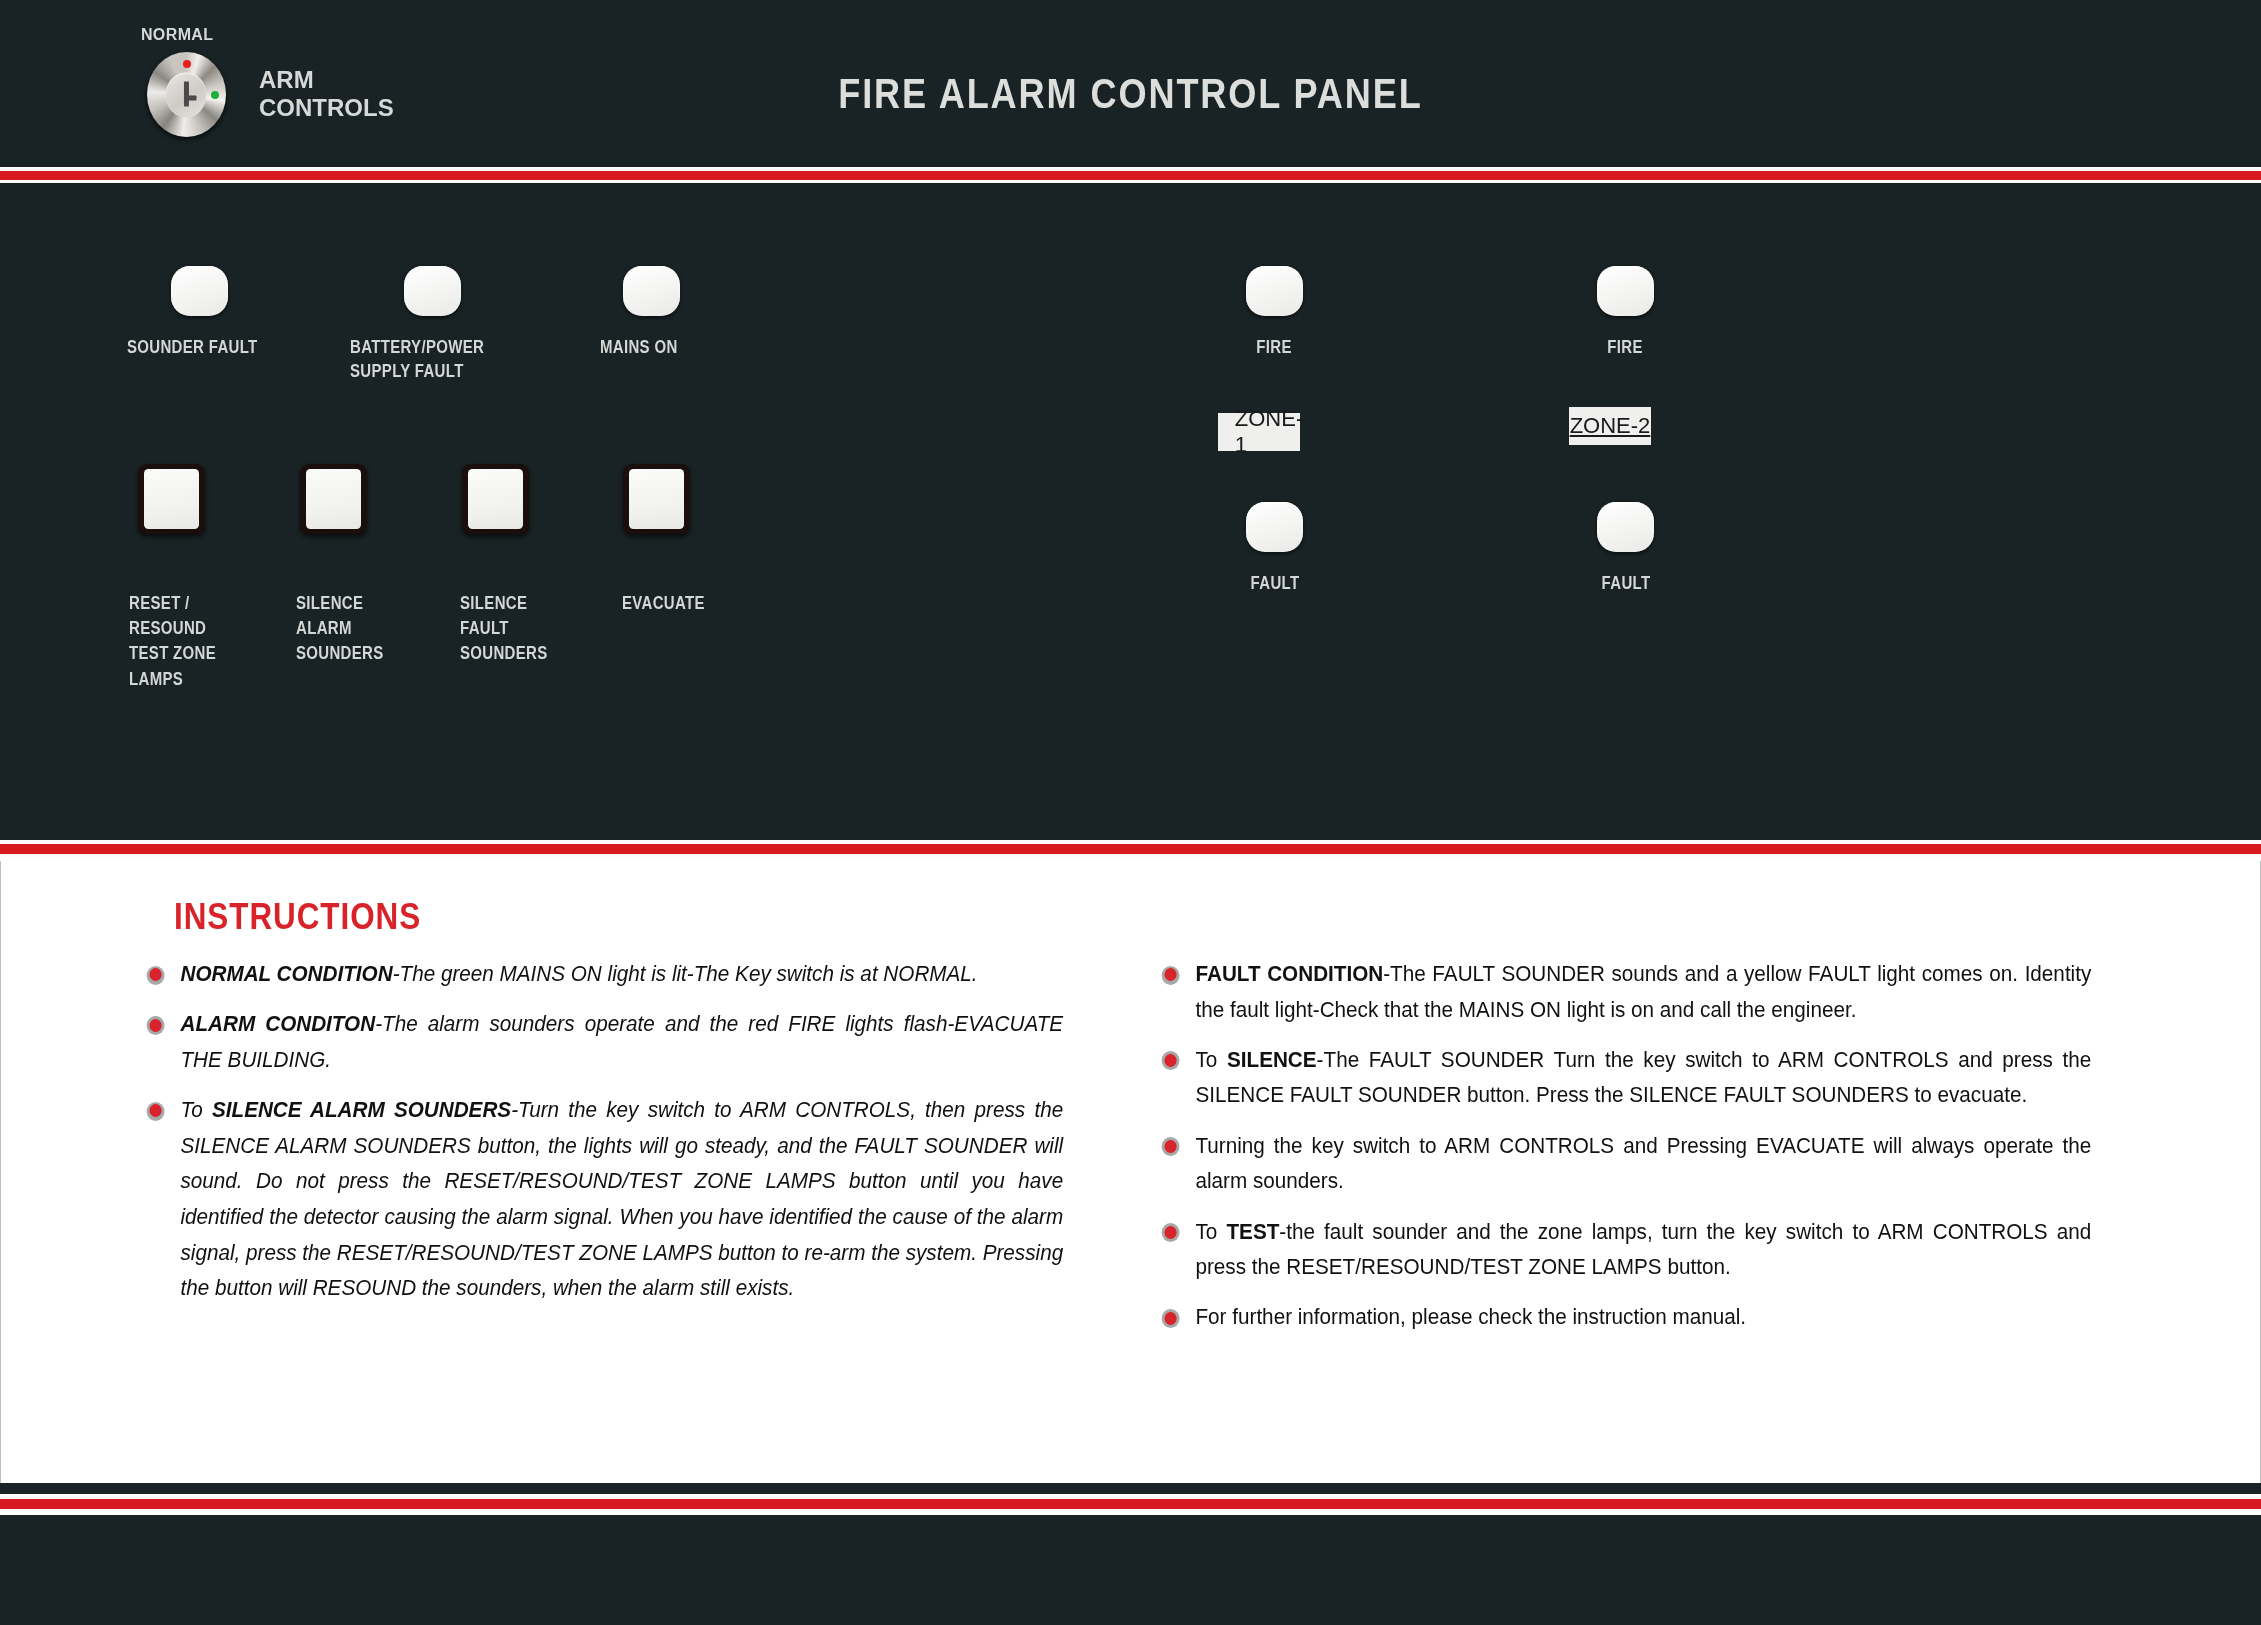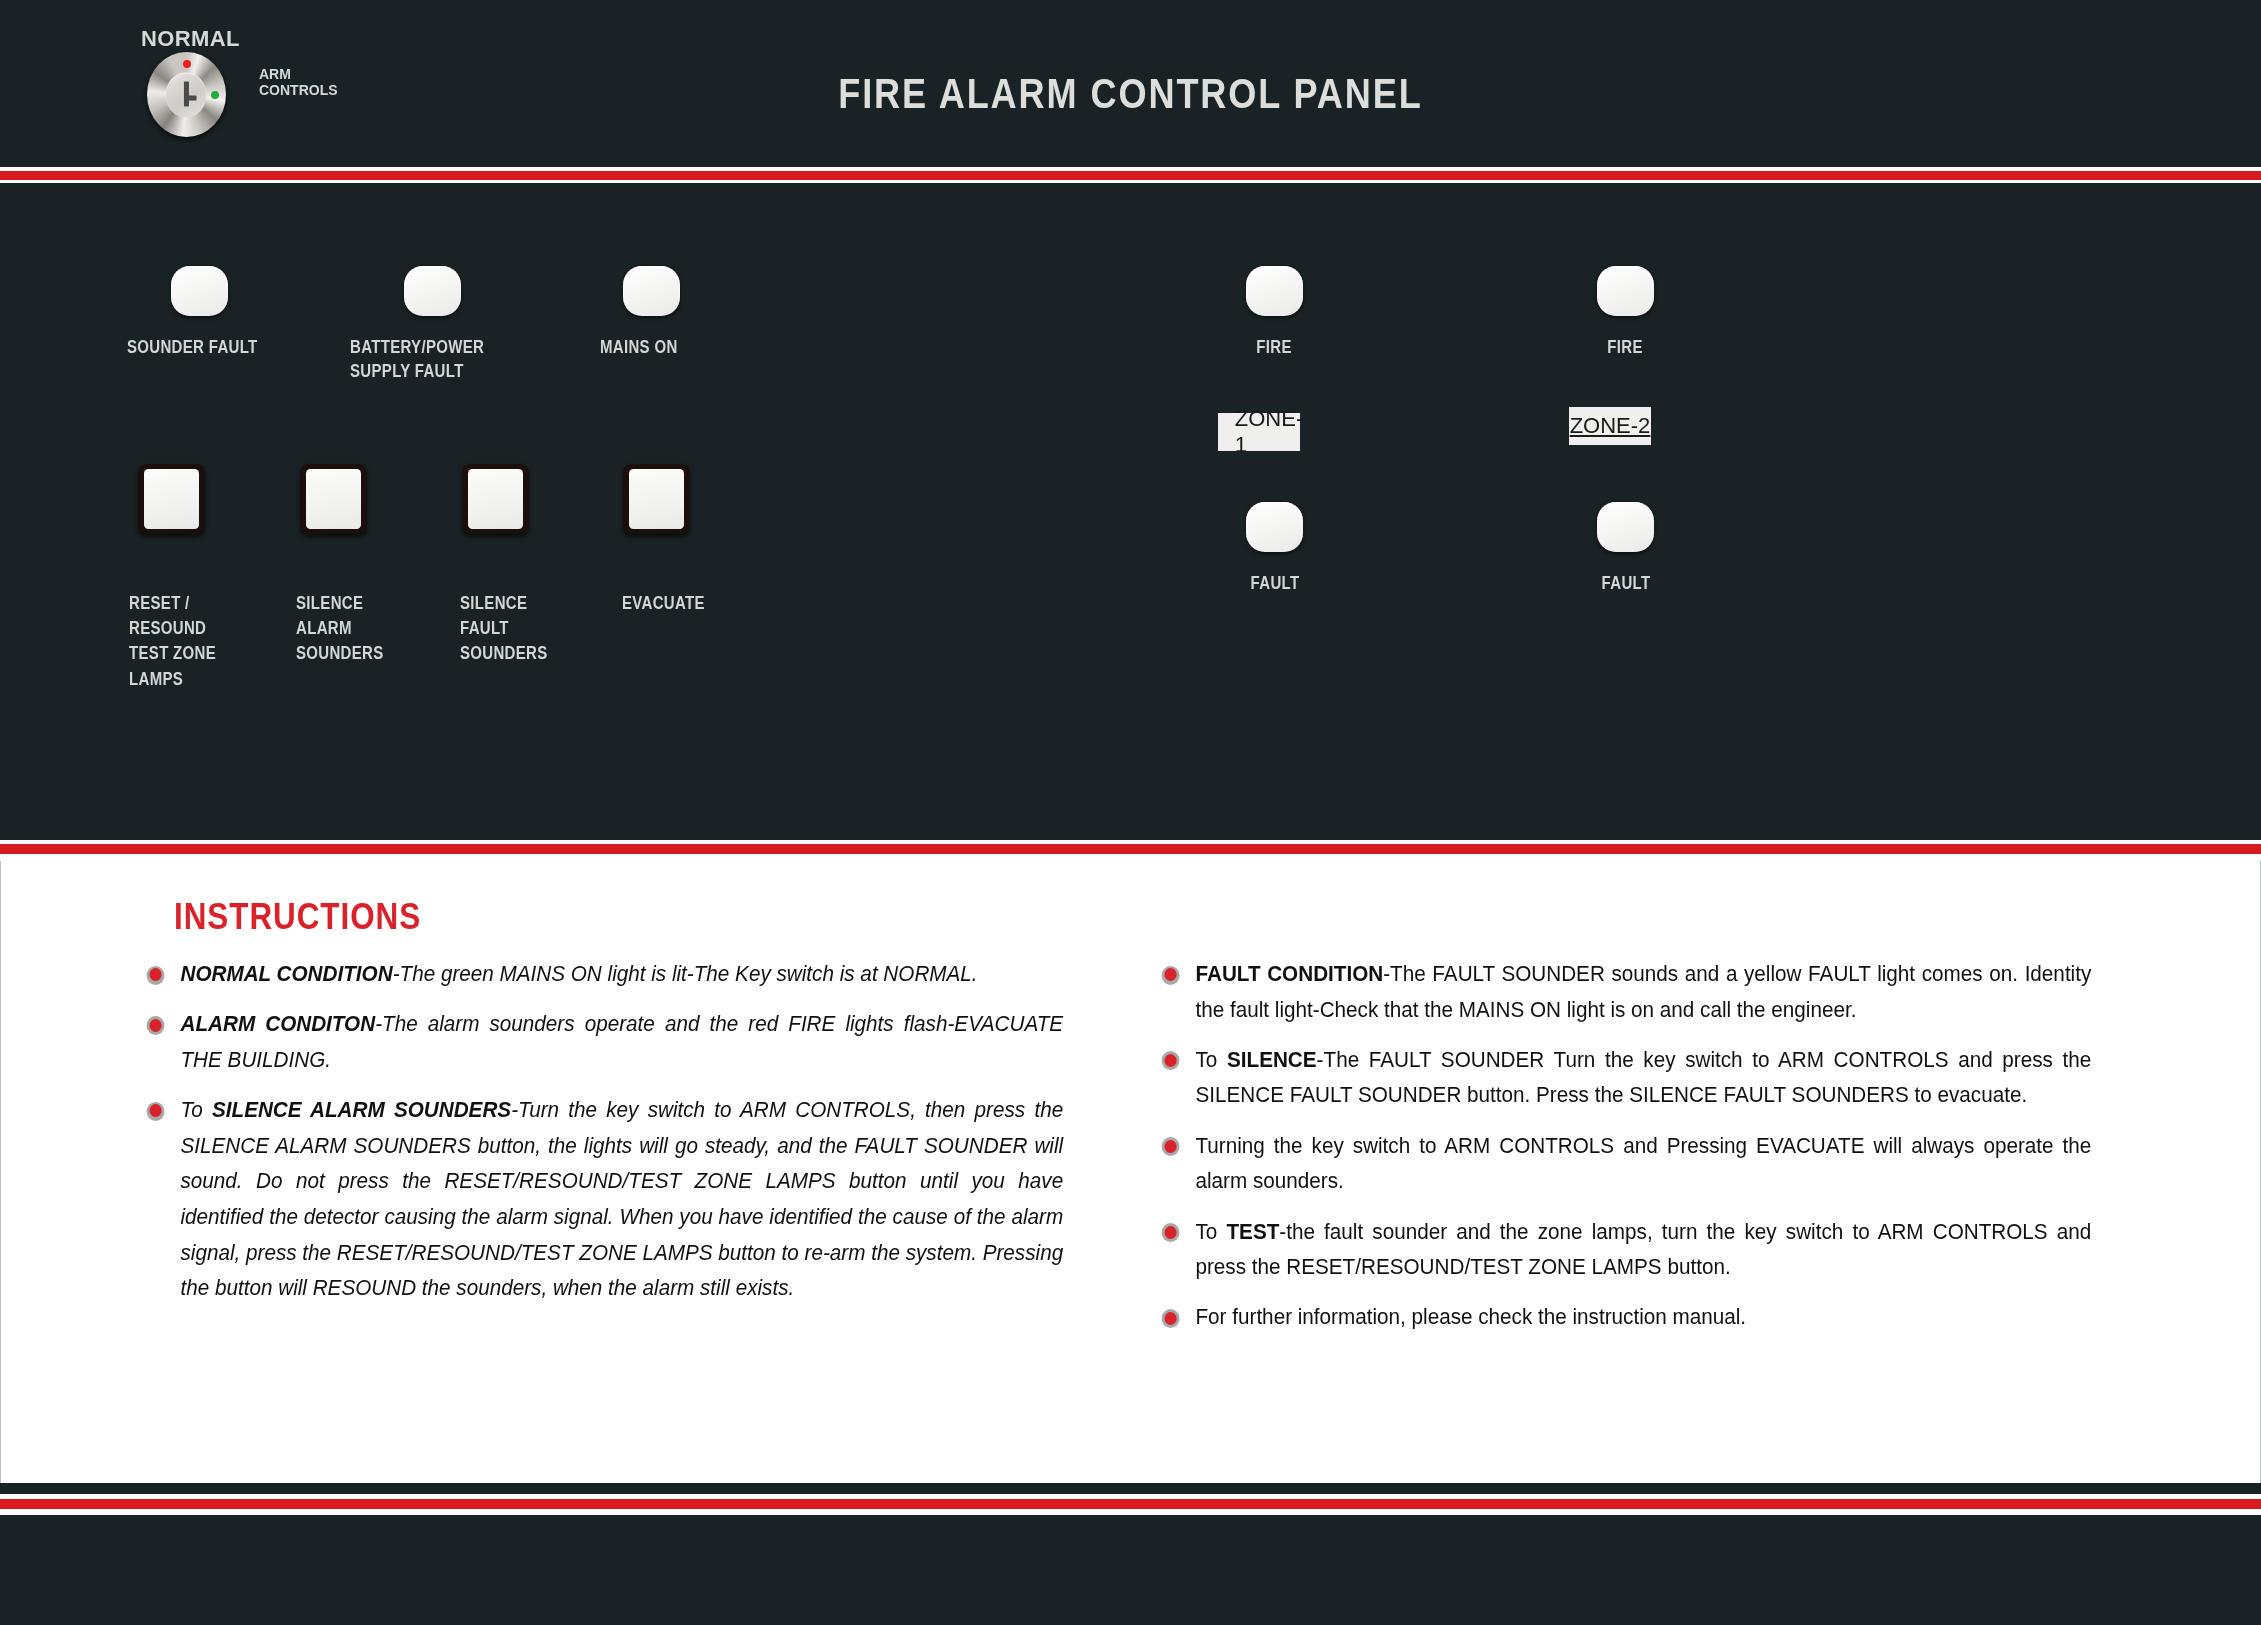--- a/index.html
+++ b/index.html
@@ -46,21 +46,21 @@
     position: absolute;
     left: 135px;
     top: 26px;
     width: 263px;
     height: 110px;
   }
   #key-normal-label {
     position: absolute;
     left: 5.9px;
     top: 0px;
-    font-size: 22px;
+    font-size: 16px;
     font-weight: 700;
     color: #d5d9d8;
     letter-spacing: 0.4px;
     white-space: nowrap;
   }
   #key-switch {
     position: absolute;
     left: 11.7px;
     top: 26px;
     width: 79px;
@@ -119,21 +119,21 @@
     top: 46%;
     width: 8px;
     height: 8px;
     border-radius: 50%;
     background: #1fae3c;
   }
   #key-arm-label {
     position: absolute;
     left: 124px;
     top: 40px;
-    font-size: 14px;
+    font-size: 24px;
     font-weight: 700;
     color: #d5d9d8;
     line-height: 1.15;
     white-space: nowrap;
   }
 
   #panel-title {
     position: absolute;
     left: 0;
     top: 70px;

